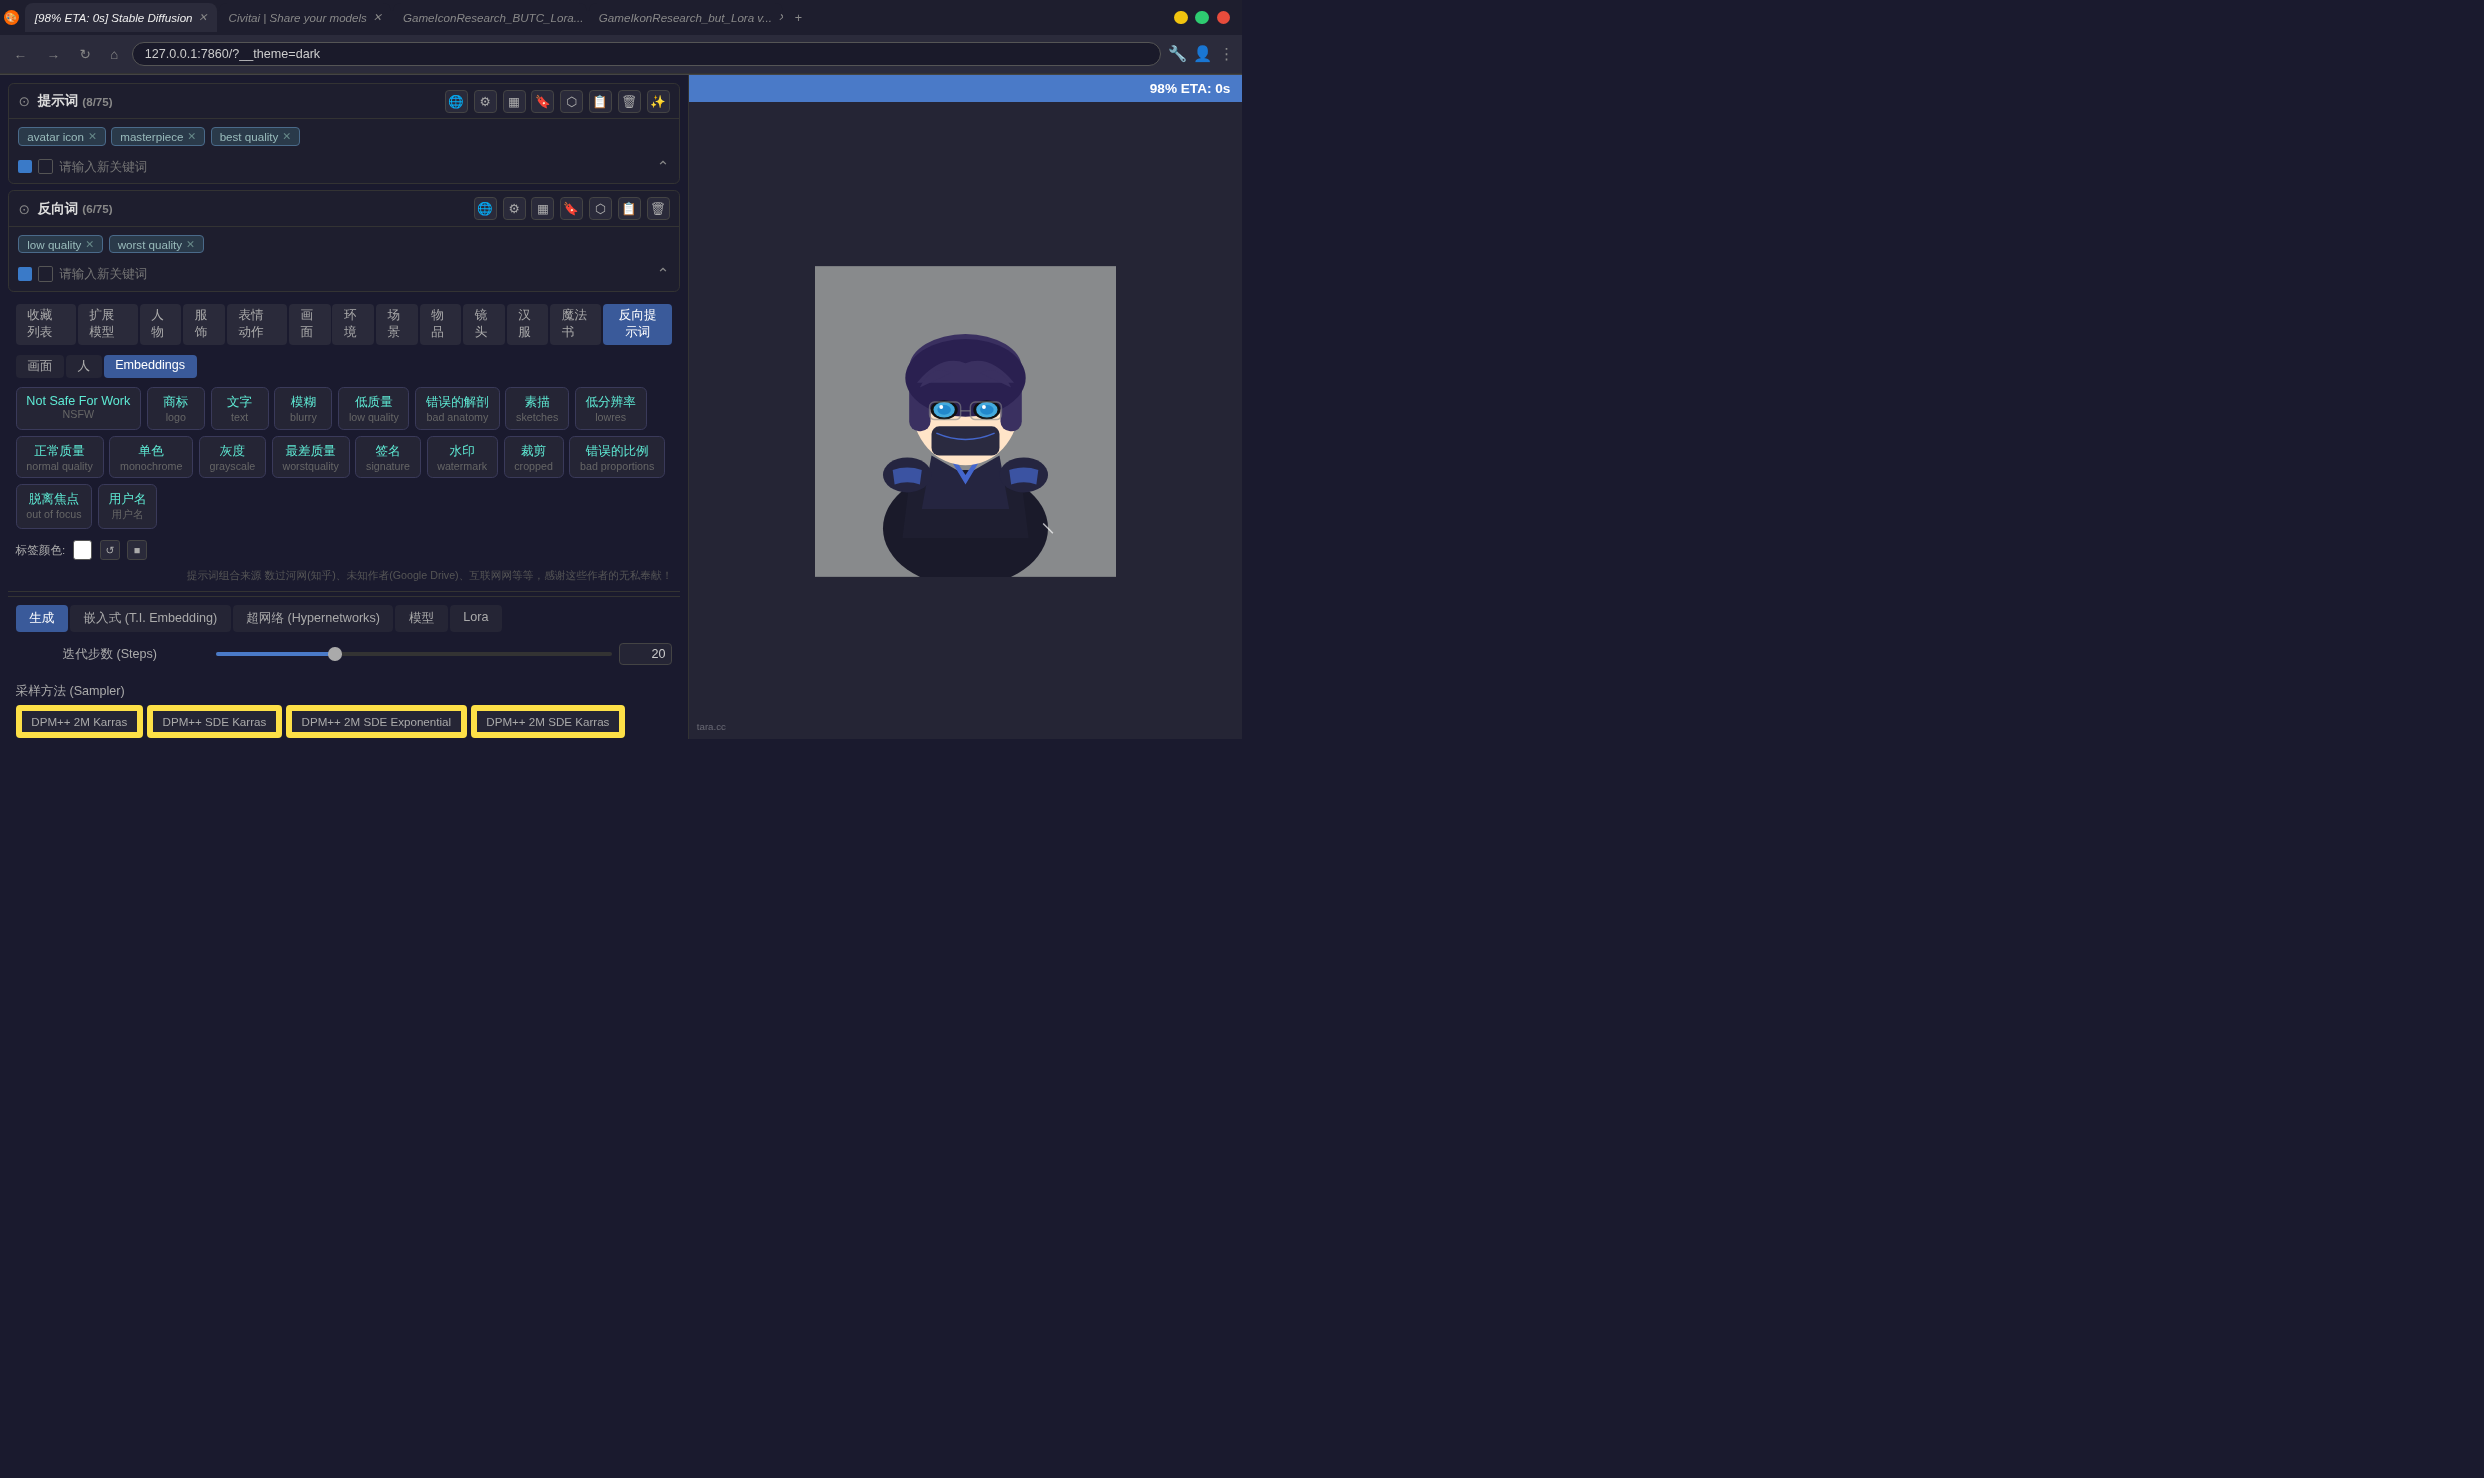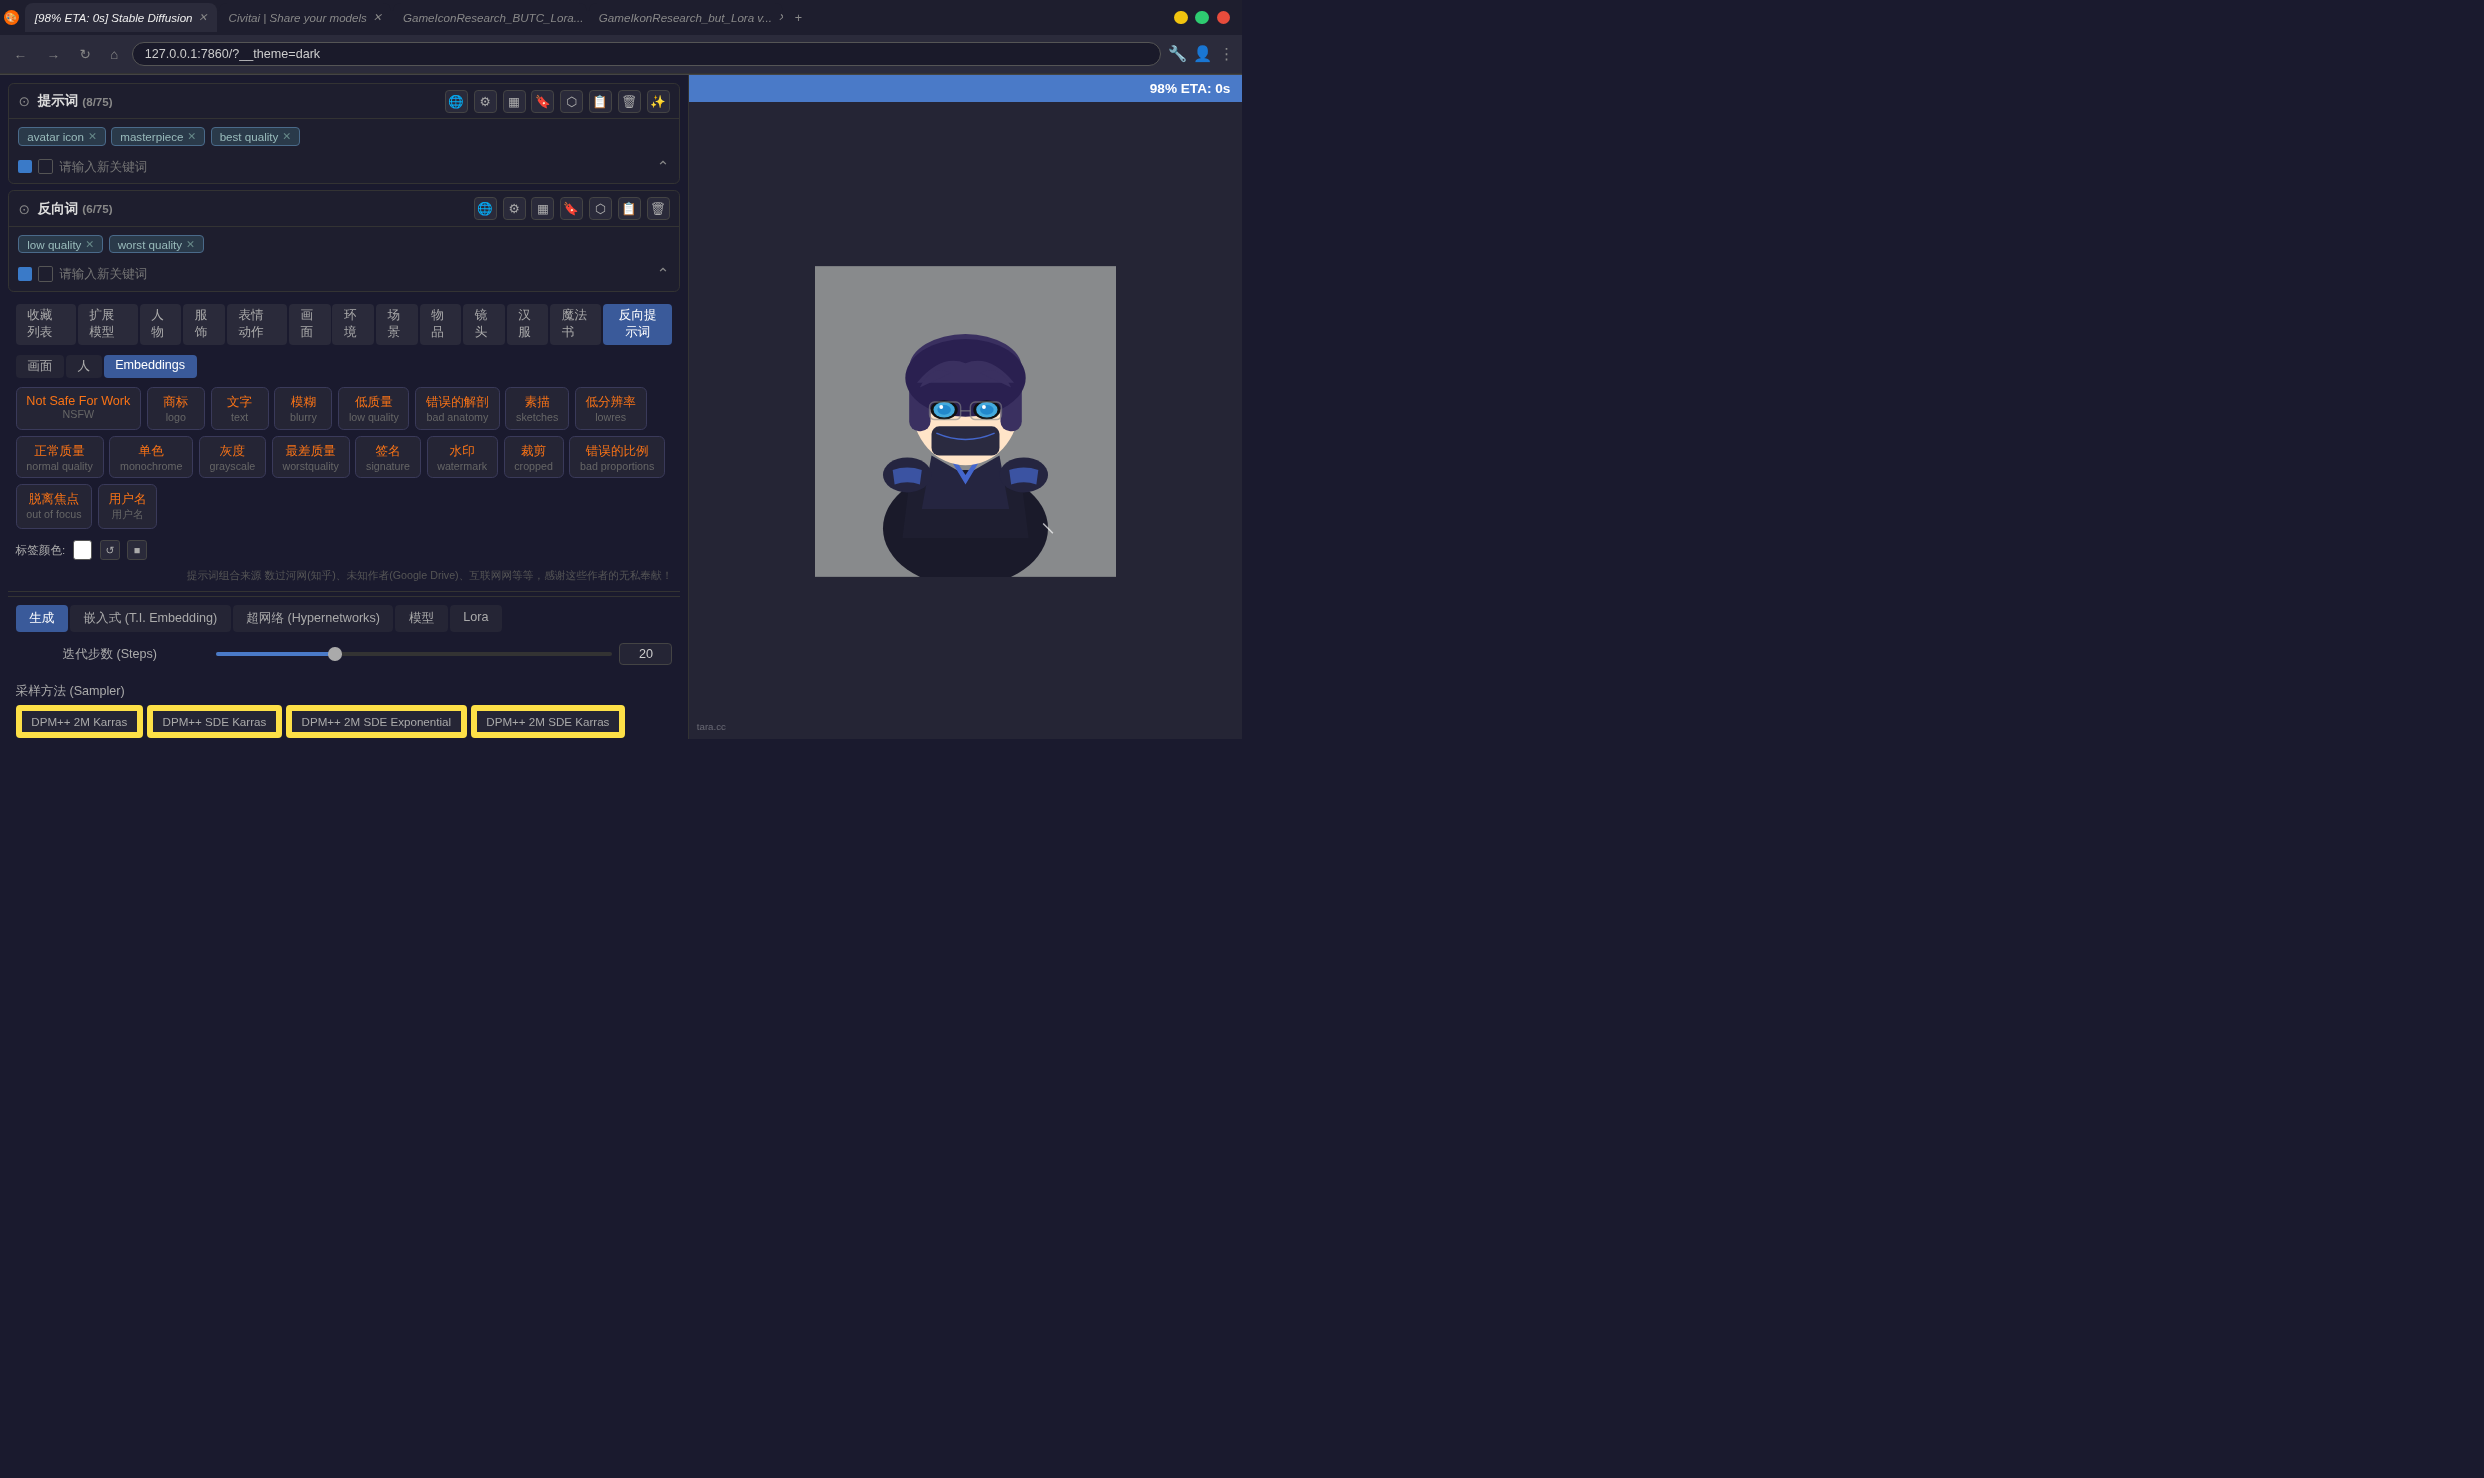--- a/index.html
+++ b/index.html
@@ -291,21 +291,21 @@
       align-items: center;
       background: #252535;
       border: 1px solid #3a3a5a;
       border-radius: 5.8px;
       padding: 5.8px 9.7px;
       cursor: pointer;
       min-width: 58px;
     }
     .tag-item .main-label {
       font-size: 12.6px;
-      color: #f97316;
+      color: #5eead4;
       white-space: nowrap;
     }
     .tag-item .sub-label {
       font-size: 10.7px;
       color: #666;
       white-space: nowrap;
     }
 
     
     .color-row {
@@ -406,21 +406,21 @@
       cursor: pointer;
     }
     .number-input {
       width: 53px;
       background: #252535;
       border: 1px solid #444;
       border-radius: 3.9px;
       padding: 2.9px 5.8px;
       color: #ccc;
       font-size: 12.6px;
-      text-align: center;
+      text-align: right;
     }
 
     
     .sampler-section {
       padding: 0 7.8px 7.8px;
     }
     .sampler-label {
       font-size: 12.6px;
       color: #aaa;
       margin-bottom: 5.8px;

